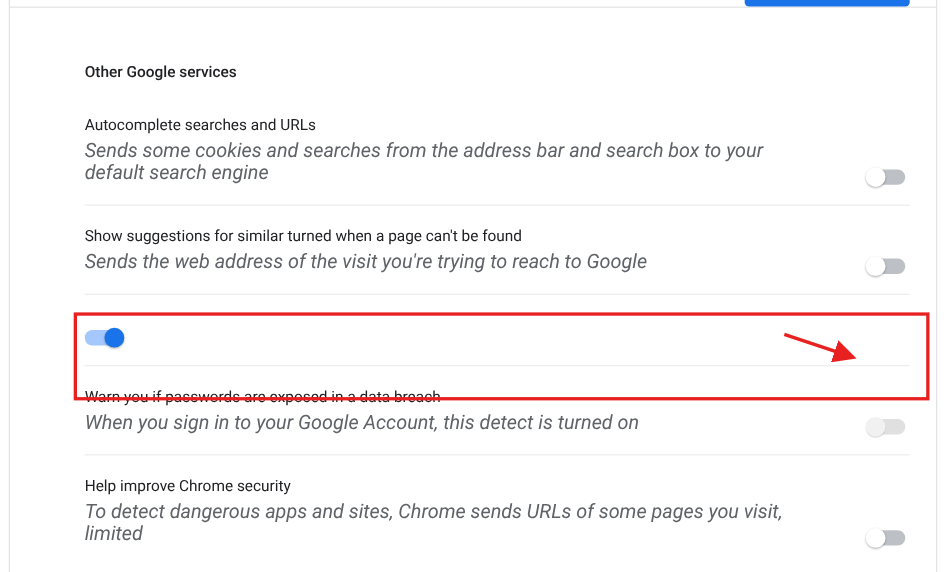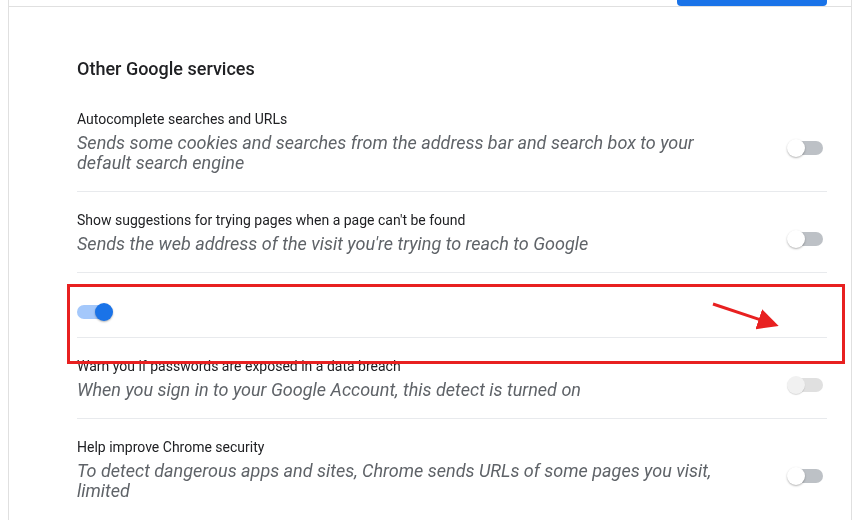--- a/index.html
+++ b/index.html
@@ -28,32 +28,32 @@
     .blue-btn {
       position: absolute;
       top: -8px;
       right: 24px;
       width: 150px;
       height: 14px;
       background: #1a73e8;
       border-radius: 0 0 4px 4px;
     }
     .section-title {
-      font-size: 18px;
+      font-size: 14px;
       font-weight: 500;
       color: #202124;
       padding: 58px 0 0 68px;
     }
     .settings-list {
       margin-top: 28px;
       padding: 0 24px 0 68px;
     }
     .setting-row {
       display: flex;
-      align-items: center;
+      align-items: flex-end;
       justify-content: space-between;
       padding: 18px 4px 18px 0;
       border-bottom: 1px solid #e8eaed;
       position: relative;
     }
     .setting-row:first-child { padding-top: 2px; }
     .setting-text { flex: 1; padding-right: 40px; }
     .setting-title {
       font-size: 14px;
       color: #202124;
@@ -120,21 +120,21 @@
         <div class="setting-title">Autocomplete searches and URLs</div>
         <div class="setting-desc">Sends some cookies and searches from the address bar and search box to your default search engine</div>
       </div>
       <div class="toggle off">
         <div class="toggle-knob"></div>
       </div>
     </div>
 
     <div class="setting-row">
       <div class="setting-text">
-        <div class="setting-title">Show suggestions for trying pages when a page can't be found</div>
+        <div class="setting-title">Show suggestions for similar turned when a page can't be found</div>
         <div class="setting-desc">Sends the web address of the visit you're trying to reach to Google</div>
       </div>
       <div class="toggle off">
         <div class="toggle-knob"></div>
       </div>
     </div>
 
     <div class="setting-row">
       <div class="toggle on">
         <div class="toggle-knob"></div>

